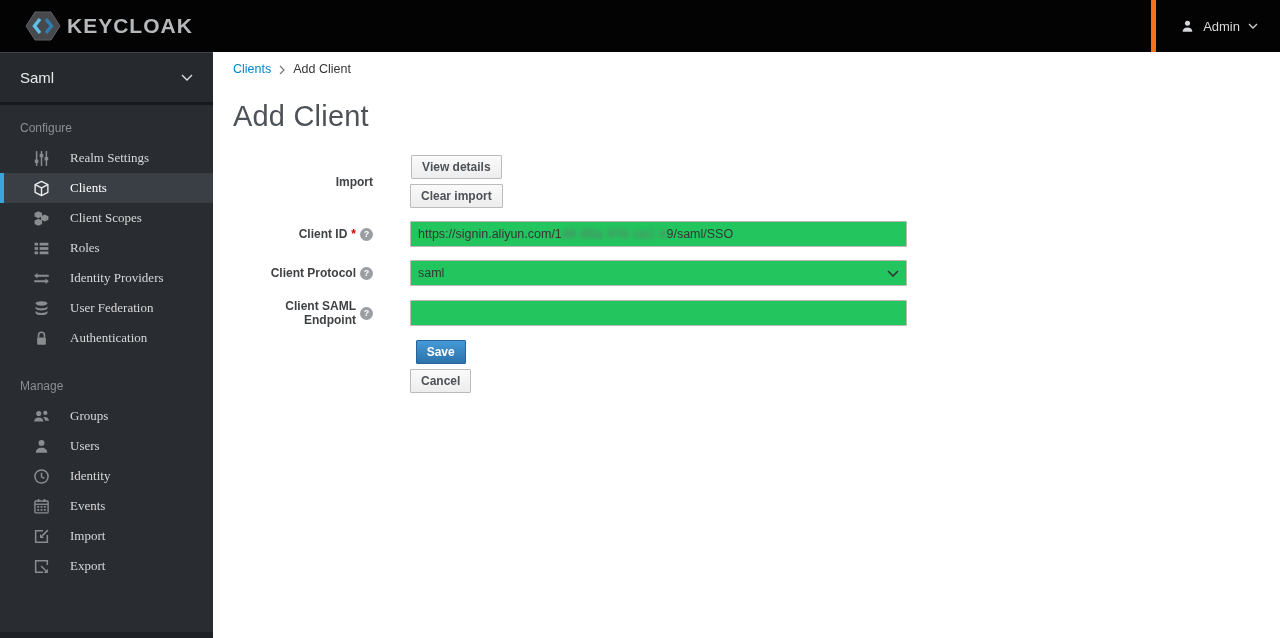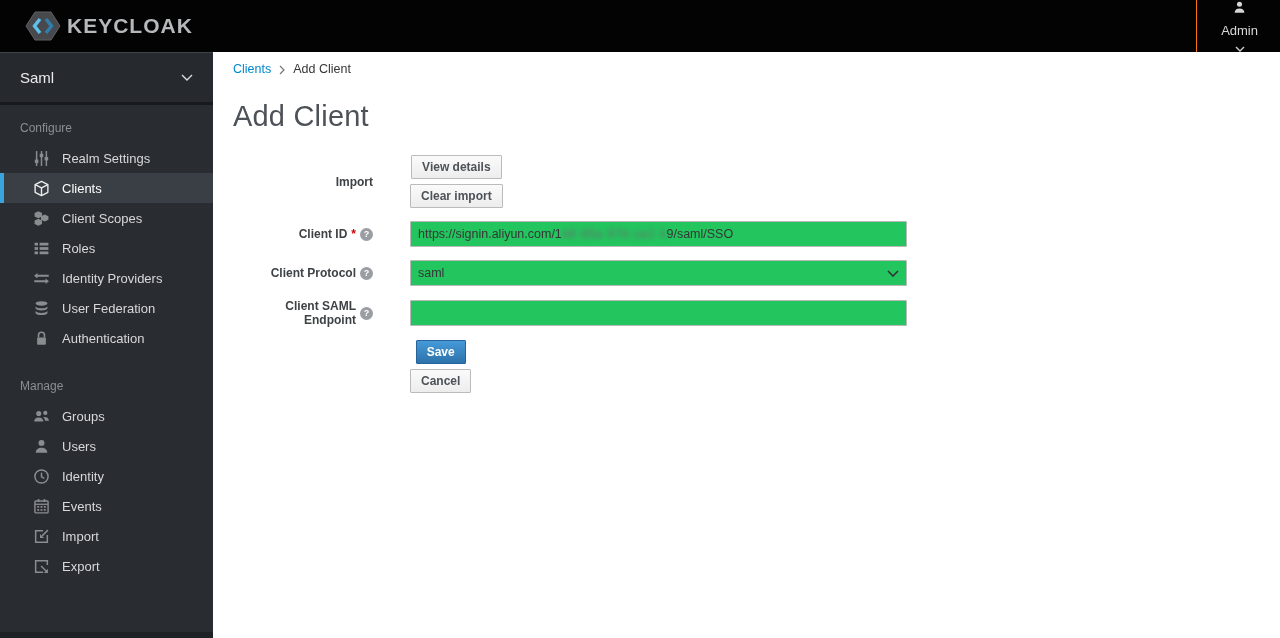--- a/index.html
+++ b/index.html
@@ -4,39 +4,39 @@
 <style>
   * { margin:0; padding:0; box-sizing:border-box; }
   html,body { width:1280px; height:638px; overflow:hidden; }
   body { font-family:"Liberation Sans","DejaVu Sans",sans-serif; background:#fff; }
   .app { width:1280px; height:638px; display:flex; flex-direction:column; }
 
   
   .topbar { height:52px; background:#030303; display:flex; align-items:center; justify-content:space-between; flex:0 0 52px; }
   .brand { display:flex; align-items:center; gap:6px; padding-left:18px;margin-left:7px; }
   .brand-text { font-size:21px; font-weight:bold; color:#b6b9bb; letter-spacing:1px; }
-  .usermenu { height:52px; display:flex; align-items:center; gap:8px; padding:0 22px 0 24px; border-left:1px solid #f97316; cursor:pointer;flex-direction:column; }
+  .usermenu { height:52px; display:flex; align-items:center; gap:8px; padding:0 22px 0 24px; border-left:5px solid #f97316; cursor:pointer; }
   .usermenu .uname { color:#d8d8d8; font-size:13px; }
   .usermenu svg.chev { color:#cfcfcf; }
   .person { color:#d5d7d9; }
 
   
   .layout { flex:1; display:flex; min-height:0; }
 
   
   .sidebar { width:213px; background:#292c31; position:relative; flex:0 0 213px; }
   .realm { height:53px; background:#26292e; border-top:1px solid #3f434a; border-bottom:3px solid #17191c;
            display:flex; align-items:center; justify-content:space-between; padding:0 20px; cursor:pointer; }
   .realm-name { color:#e9eaeb; font-size:15px; }
   .realm svg { color:#dcdddf; }
   .navsec-label { color:#8b8e92; font-size:12px; padding:16px 8px 8px 20px; }
   .navsec-label.manage { padding-top:26px; }
   .nav-item { height:30px; display:flex; align-items:center; border-left:4px solid transparent;
               padding-left:29px; cursor:pointer; color:#8a8d90; }
-  .nav-item .nav-label { color:#d7d8da; font-size:13px; margin-left:12px; }
+  .nav-item .nav-label { color:#d7d8da; font-size:13px; margin-left:20px;font-family:Liberation Serif, serif; }
   .nav-item.active { background:#393f44; border-left-color:#39a5dc; color:#eceded; }
   .nav-item.active .nav-label { color:#fff; }
   .nav-icon { width:17px; height:17px; display:inline-flex; }
   .nav-icon svg { width:17px; height:17px; }
   .sidebar-bottom { position:absolute; left:0; bottom:0; width:100%; height:6px; background:#1e2125; }
 
   
   .main { flex:1; background:#fff; padding:10px 0 0 20px; }
   .breadcrumb { display:flex; align-items:center; gap:8px; font-size:12.5px; }
   .crumb-link { color:#0088ce; text-decoration:none; cursor:pointer; }

